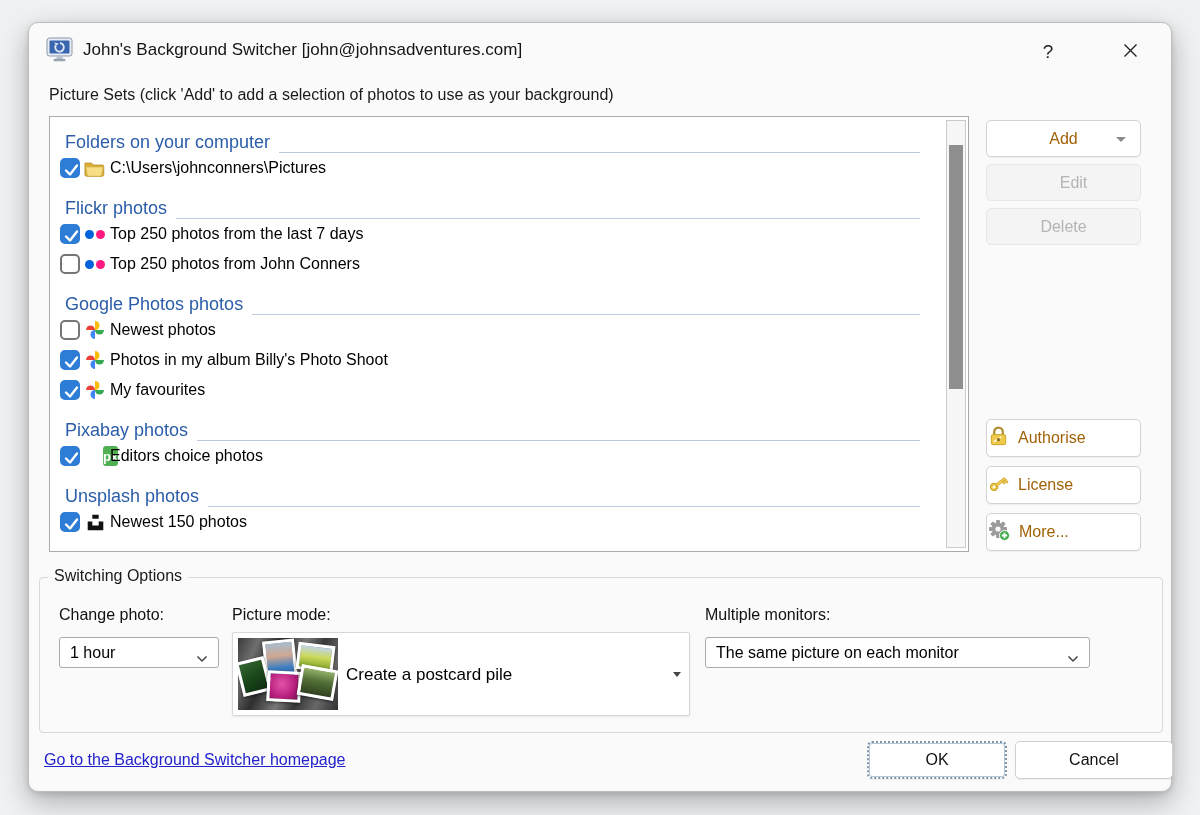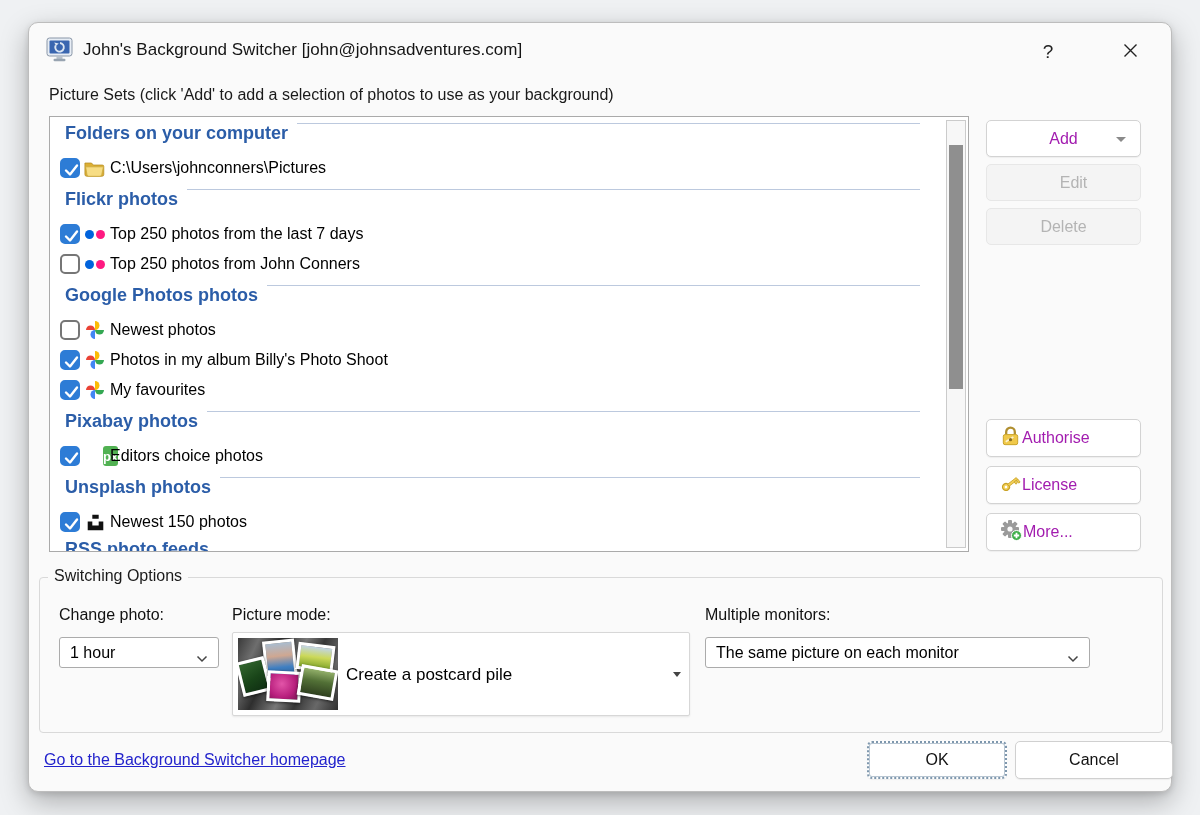--- a/index.html
+++ b/index.html
@@ -18,21 +18,21 @@
     color:#222; cursor:default; border-radius:6px; }
   .tb-help { left:998px; font-size:19px; }
   .tb-close { left:1080px; }
 
   
   .ps-label { position:absolute; left:20px; top:63px; font-size:16px; color:#1a1a1a; }
   .listbox { position:absolute; left:20px; top:93px; width:920px; height:436px;
     background:#fff; border:1px solid #aaa; overflow:hidden; }
   .list-content { position:absolute; left:0; top:0; width:898px; padding-top:6px; }
 
-  .sec-header { display:flex; align-items:flex-start; height:30px; padding-left:15px; padding-right:28px;font-weight:bold; }
+  .sec-header { display:flex; align-items:flex-end; height:30px; padding-left:15px; padding-right:28px; }
   .sec-header .sec-title { font-size:18px; color:#2b5da8; white-space:nowrap; }
   .sec-header .sec-line { flex:1; height:1px; background:#bcc9de; margin-left:9px; }
   .sec-gap { margin-top:6px; }
   .sec-gap-sm { margin-top:2px; }
 
   .item-row { display:flex; align-items:center; height:30px; padding-left:10px; gap:4px; }
   .cbx { width:20px; height:20px; border-radius:5px; flex:0 0 auto; position:relative; }
   .cbx.unchecked { background:#fff; border:2px solid #767676; }
   .cbx.checked { background:#2d7cd6; border:2px solid #2d7cd6; }
   .cbx svg { position:absolute; left:0; top:0; visibility:hidden; }
@@ -46,24 +46,24 @@
   .fdot.p { background:#ff1981; }
   .px-badge { width:20px; height:20px; background:#51b152; border-radius:3px; color:#fff;
     font-size:13px; font-weight:bold; display:flex; align-items:center; justify-content:center;margin-left:31px; }
 
   
   .sb-track { position:absolute; right:2px; top:3px; width:20px; height:428px; background:#f7f7f7; border:1px solid #cbcbcb; }
   .sb-thumb { position:absolute; left:2px; top:24px; width:14px; height:244px; background:#8f8f8f; }
 
   
   .btn { position:absolute; left:957px; width:155px; height:37px; background:#fff;
-    border:1px solid #d3d3d3; border-radius:5px; font-size:16px; color:#a21caf;
+    border:1px solid #d3d3d3; border-radius:5px; font-size:16px; color:#a16207;
     display:flex; align-items:center; justify-content:center; box-shadow:0 1px 1px rgba(0,0,0,.05); }
   .btn.disabled { background:#f4f4f4; color:#b4b4b4; border-color:#e7e7e7; box-shadow:none; }
-  .btn.icon-btn { justify-content:flex-start; padding-left:12px; }
+  .btn.icon-btn { justify-content:flex-start; gap:8px; }
   .caret-sm { width:0; height:0; border-left:5px solid transparent; border-right:5px solid transparent;
     border-top:5px solid #8a8a8a; }
   .add-caret { position:absolute; right:14px; top:16px; }
 
   
   .groupbox { position:absolute; left:10px; top:554px; width:1124px; height:156px;
     border:1px solid #d9d9d9; border-radius:4px; }
   .gb-label { position:absolute; left:8px; top:-11px; background:#fafafa; padding:0 6px; font-size:16px; color:#1a1a1a; }
   .fld-label { position:absolute; font-size:16px; color:#111; }
   .select { position:absolute; background:#fff; border:1px solid #ababab; border-radius:3px;

